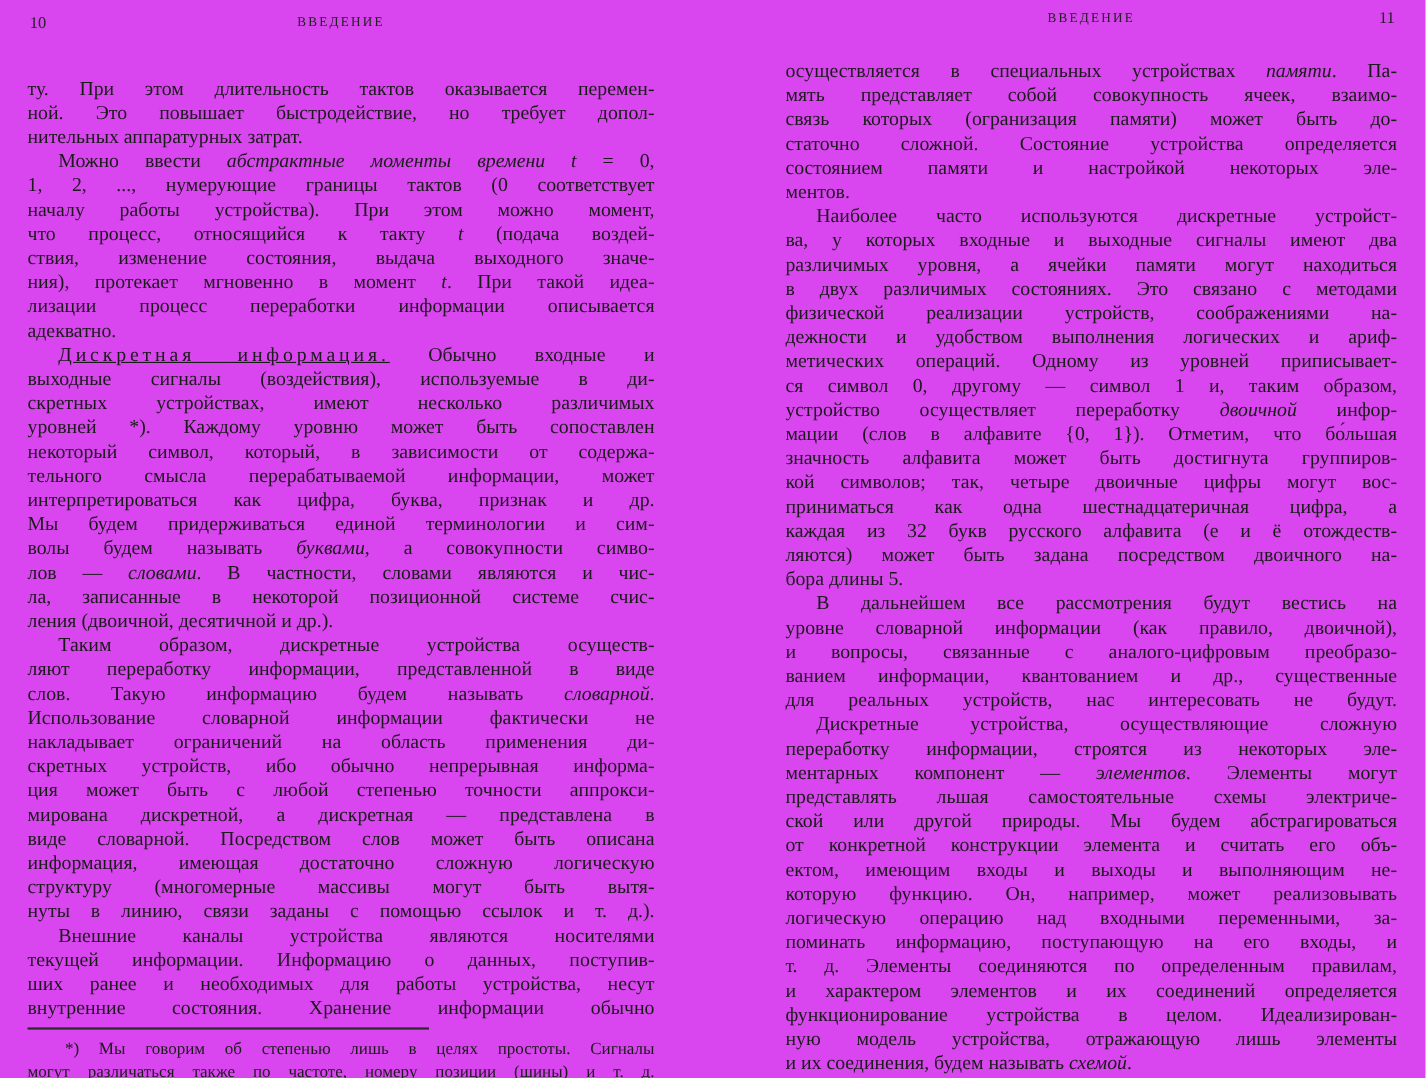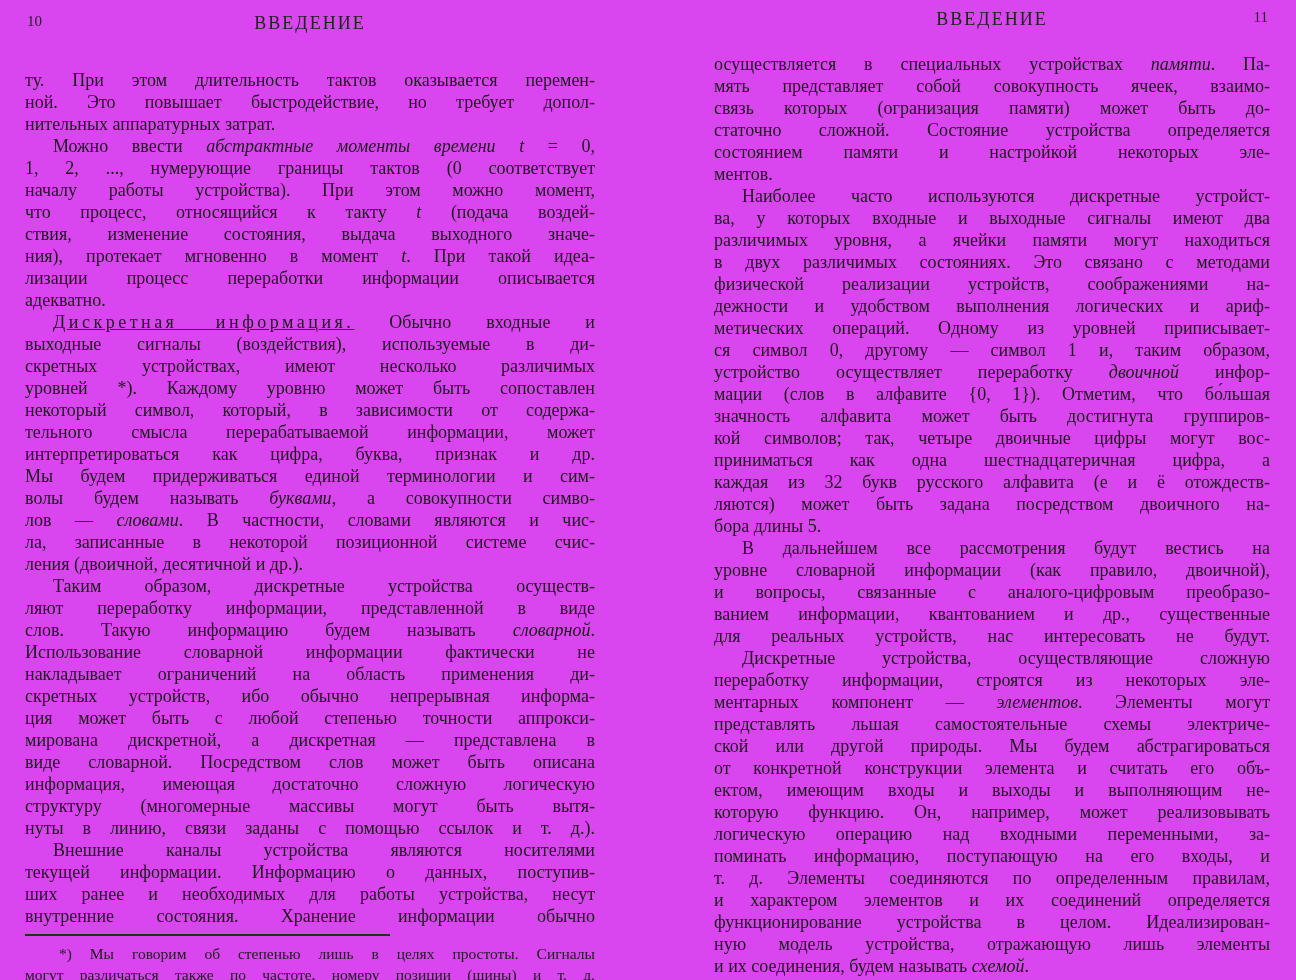--- a/index.html
+++ b/index.html
@@ -25,21 +25,21 @@
   .running-head {
     position: absolute;
     top: 0; left: 0; right: 0;
     height: 20px;
     font-size: 15px;
   }
   .running-title {
     position: absolute;
     left: 0; right: 0;
     text-align: center;
-    font-size: 18px;
+    font-size: 12px;
     letter-spacing: 2px;
     color: #222;
   }
   .page-num {
     position: absolute;
     top: 0;
     font-size: 15px;
     color: #222;
   }
   .page-num.outer-left  { left: 2px; }

